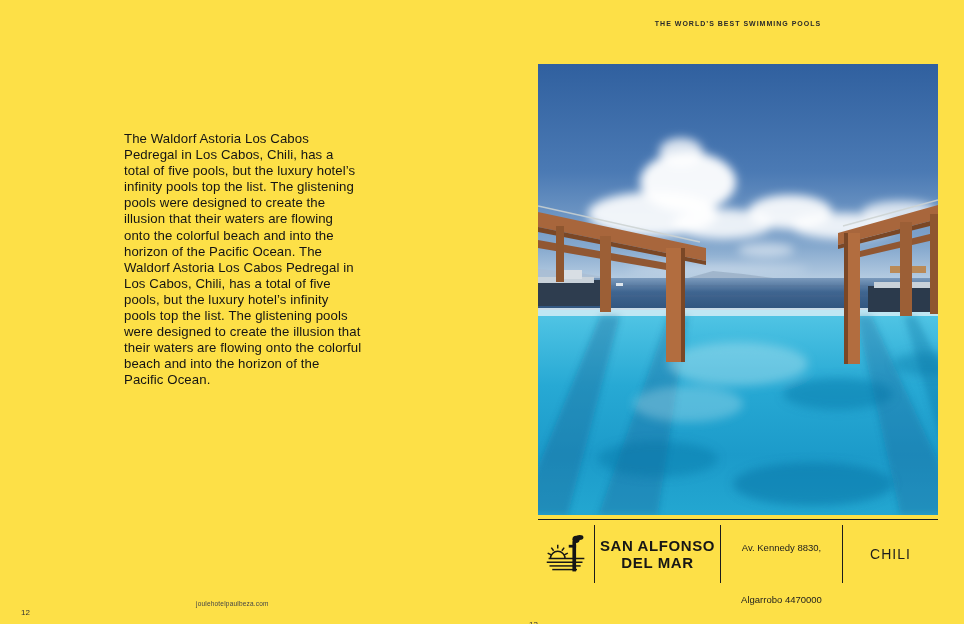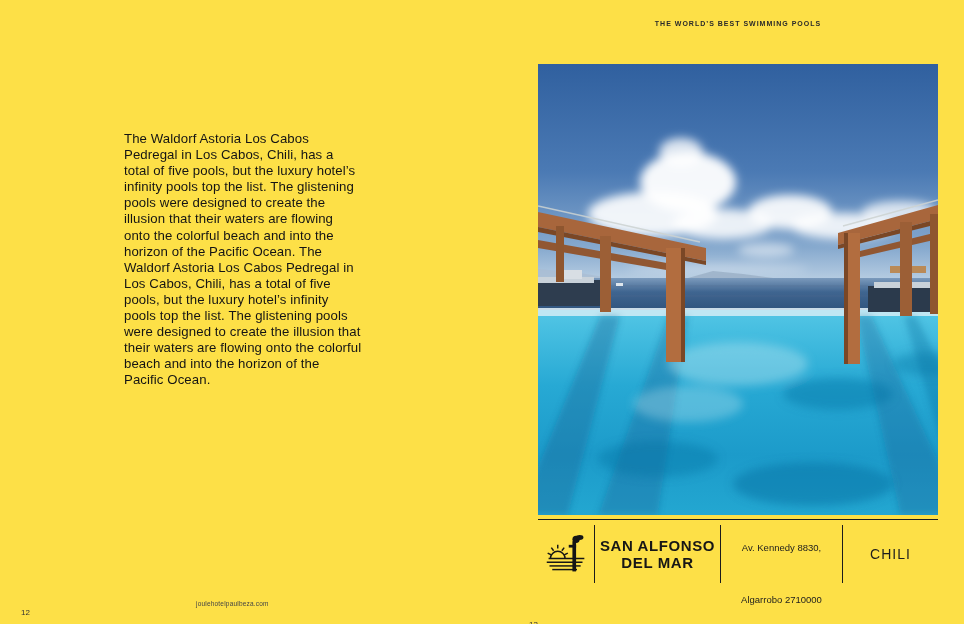--- a/index.html
+++ b/index.html
@@ -164,21 +164,21 @@
             <ellipse cx="39" cy="6" rx="4" ry="2.6"></ellipse>
           </g>
         </svg>
       </div>
       <div class="cell cell-name">
         <div class="hotel-name">SAN ALFONSO</div>
         <div class="hotel-name">DEL MAR</div>
       </div>
       <div class="cell cell-address">
         <div class="hotel-address">Av. Kennedy 8830,</div>
-        <div class="hotel-address">Algarrobo 2710000</div>
+        <div class="hotel-address">Algarrobo 4470000</div>
       </div>
       <div class="cell cell-country">
         <div class="hotel-country">CHILI</div>
       </div>
     </div>
   </div>
 
   <div class="page-number left">12</div>
   <div class="page-number right">13</div>
   <div class="footer-url">joulehotelpaulbeza.com</div>

